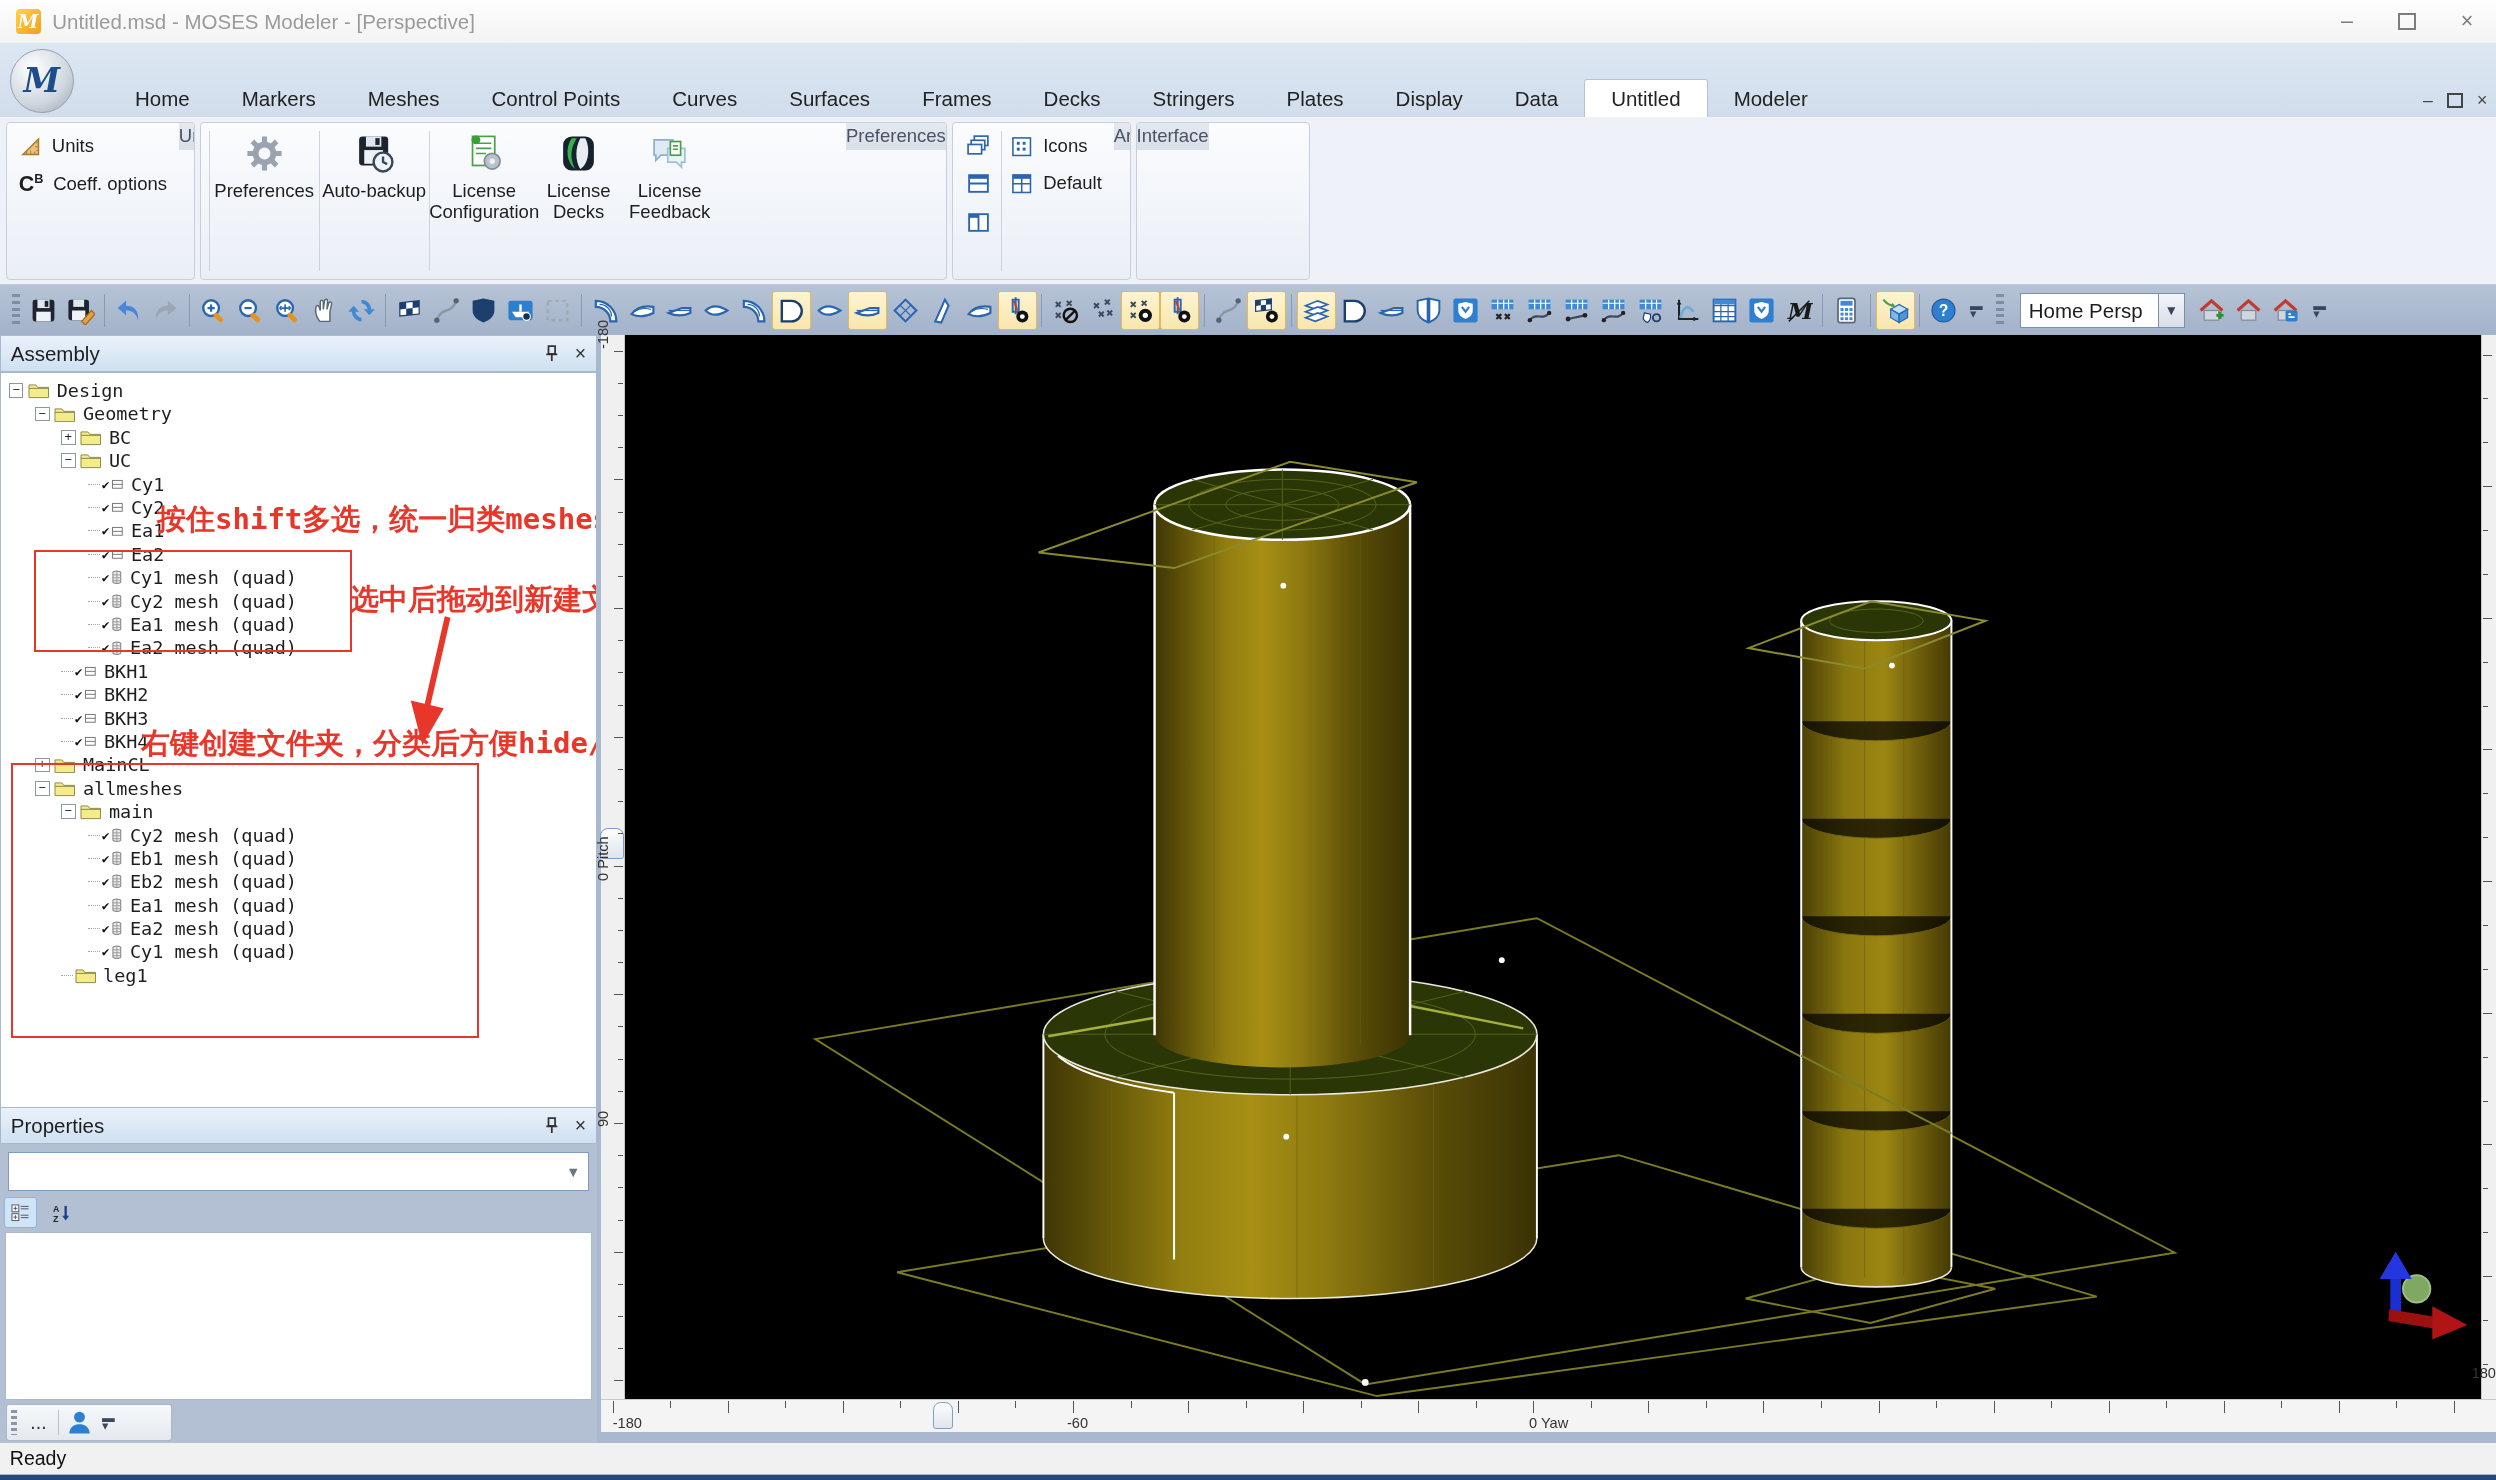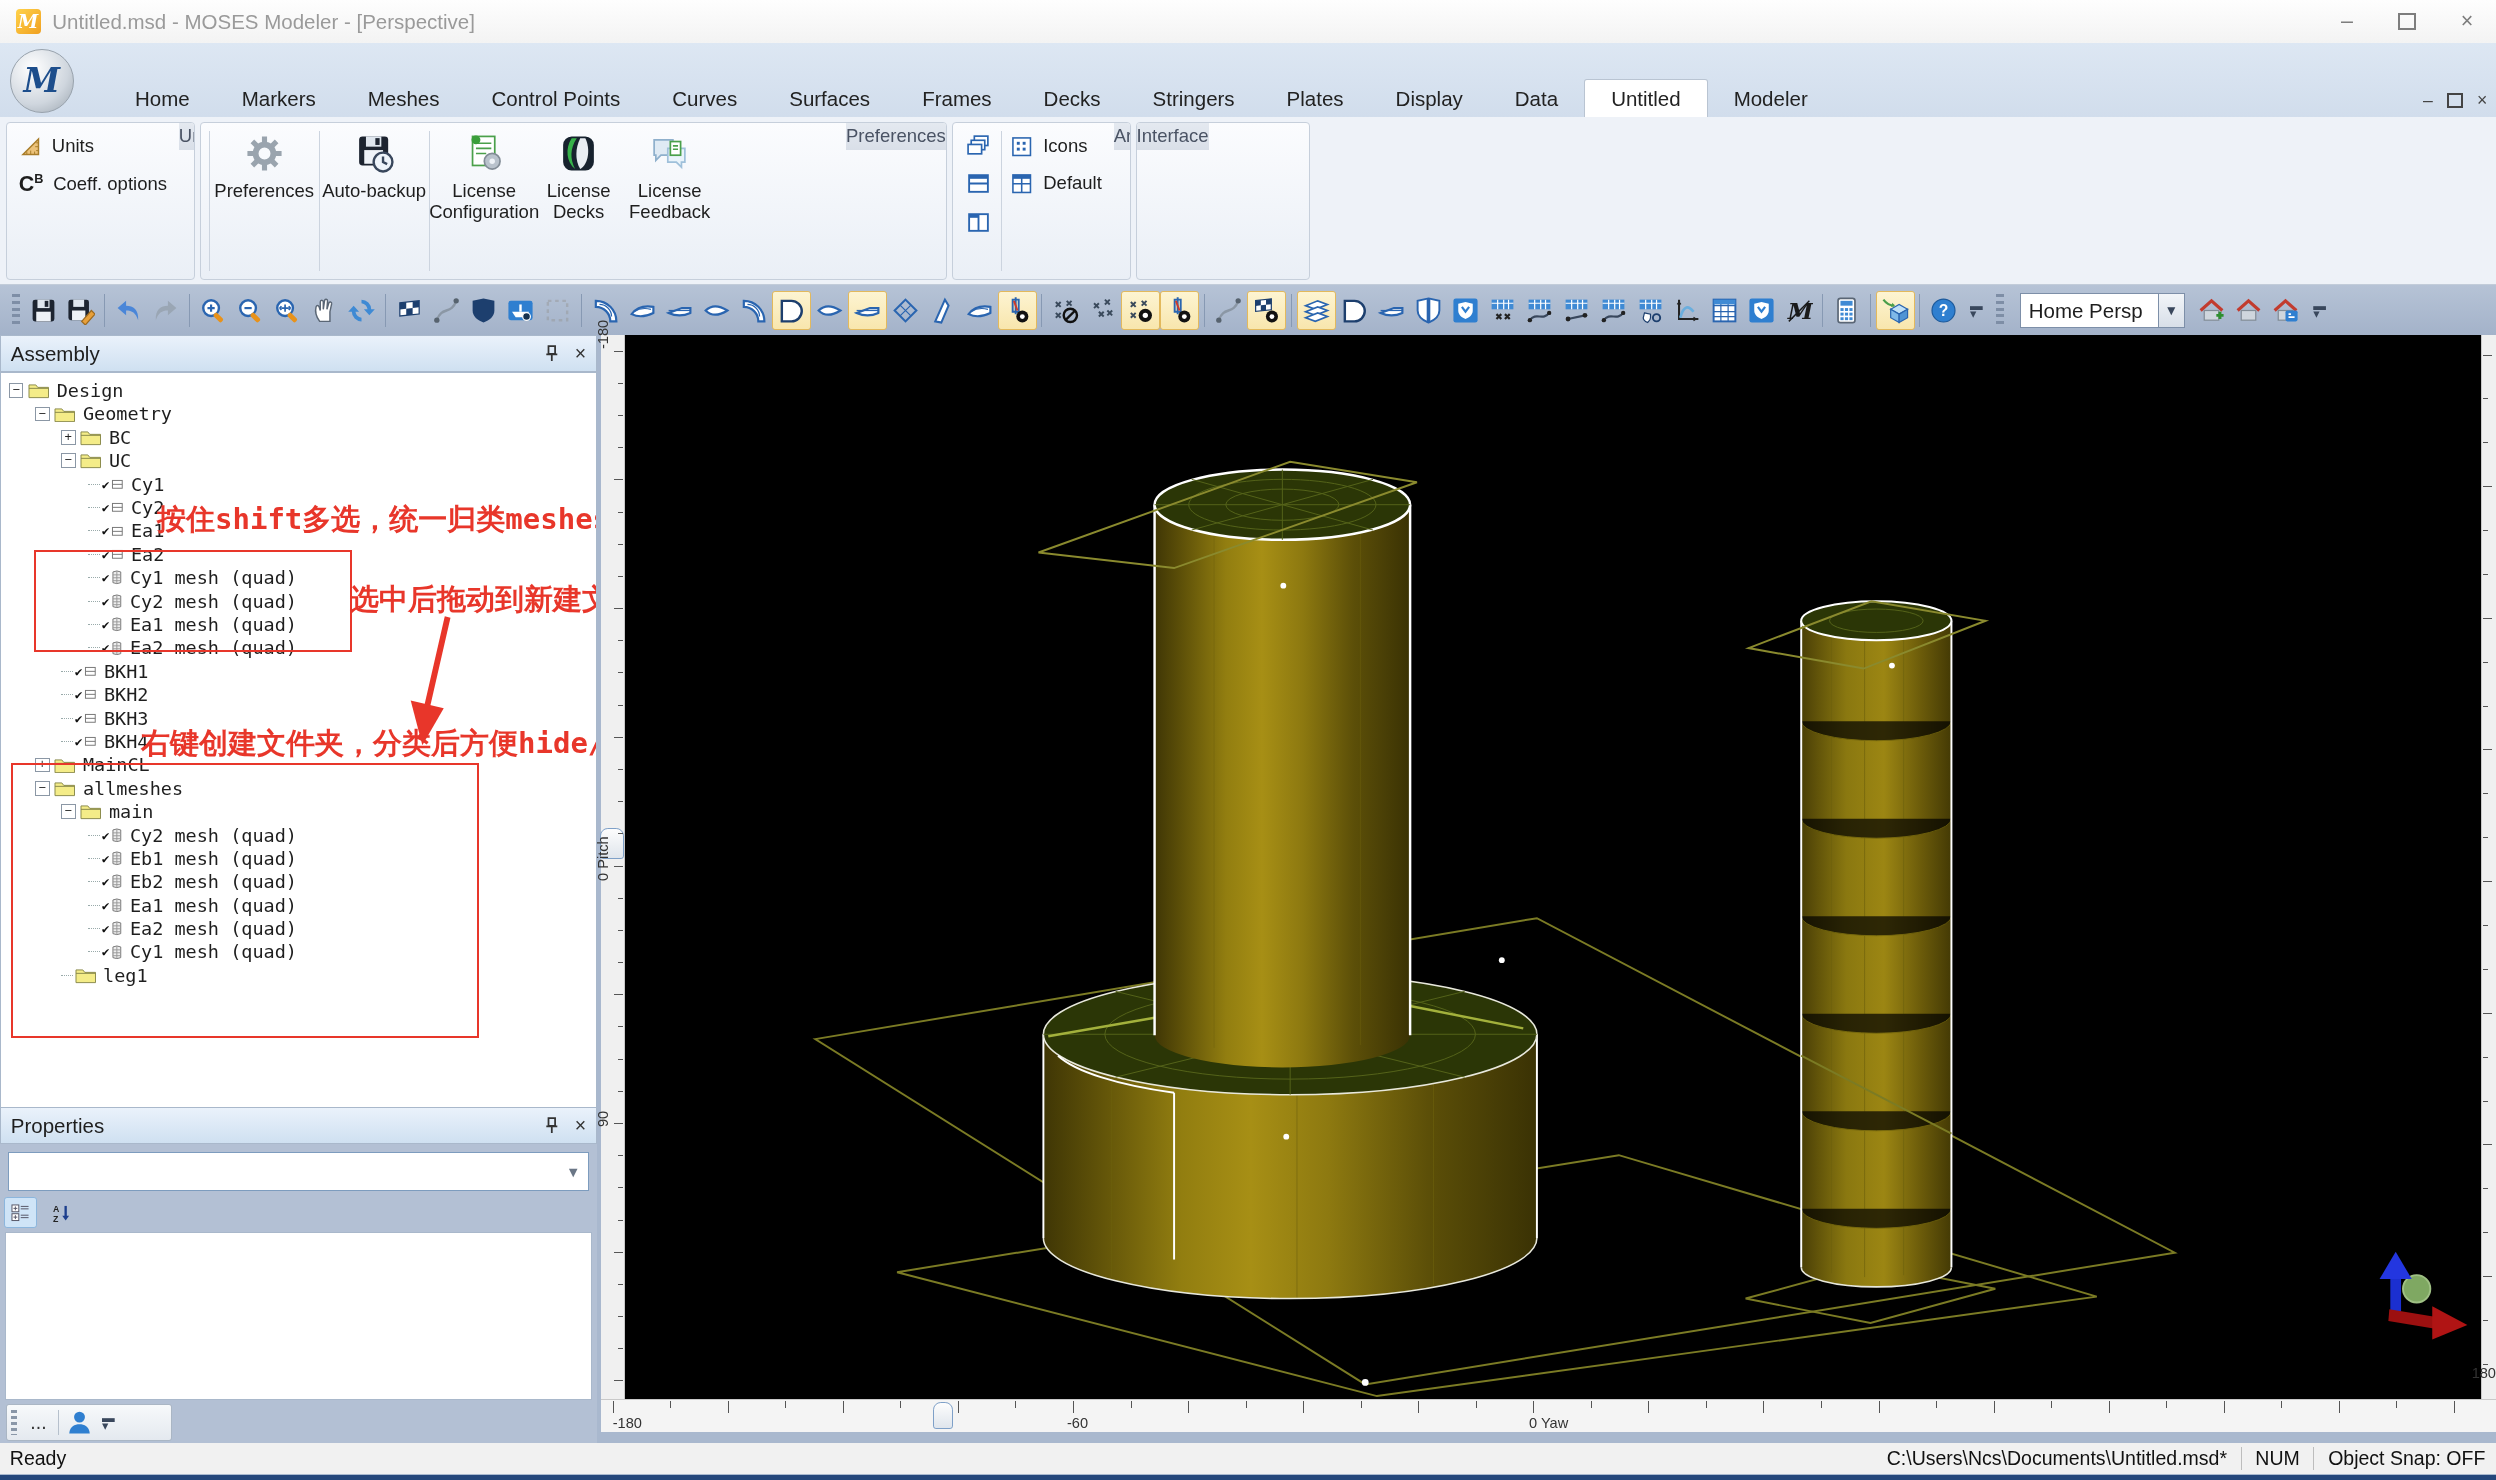--- a/index.html
+++ b/index.html
@@ -1230,22 +1230,15 @@
       <div class="tick" style="left: 1795px; top: 1px; width: 1px; height: 6.8px;"></div>
       <div class="tick" style="left: 1853px; top: 1px; width: 1px; height: 11.7px;"></div>
       <span class="rlabel" style="left: 11.7px; top: 14.6px;">-180</span>
       <span class="rlabel" style="left: 466px; top: 14.6px;">-60</span>
       <span class="rlabel" style="left: 928px; top: 14.6px;">0 Yaw</span>
     </div>
 </div>
 
 <div class="abs" id="statusbar">
   <span style="margin-left:9.8px">Ready</span>
-  <span class="right">
-    <span>C:\Users\Ncs\Documents\Untitled.msd*</span>
-    <span class="ssep"></span>
-    <span>NUM</span>
-    <span class="ssep"></span>
-    <span style="margin-right:11.7px">Object Snap: OFF</span>
-  </span>
 </div>
 <div class="abs" id="navy"></div>
 
 
 </body></html>

